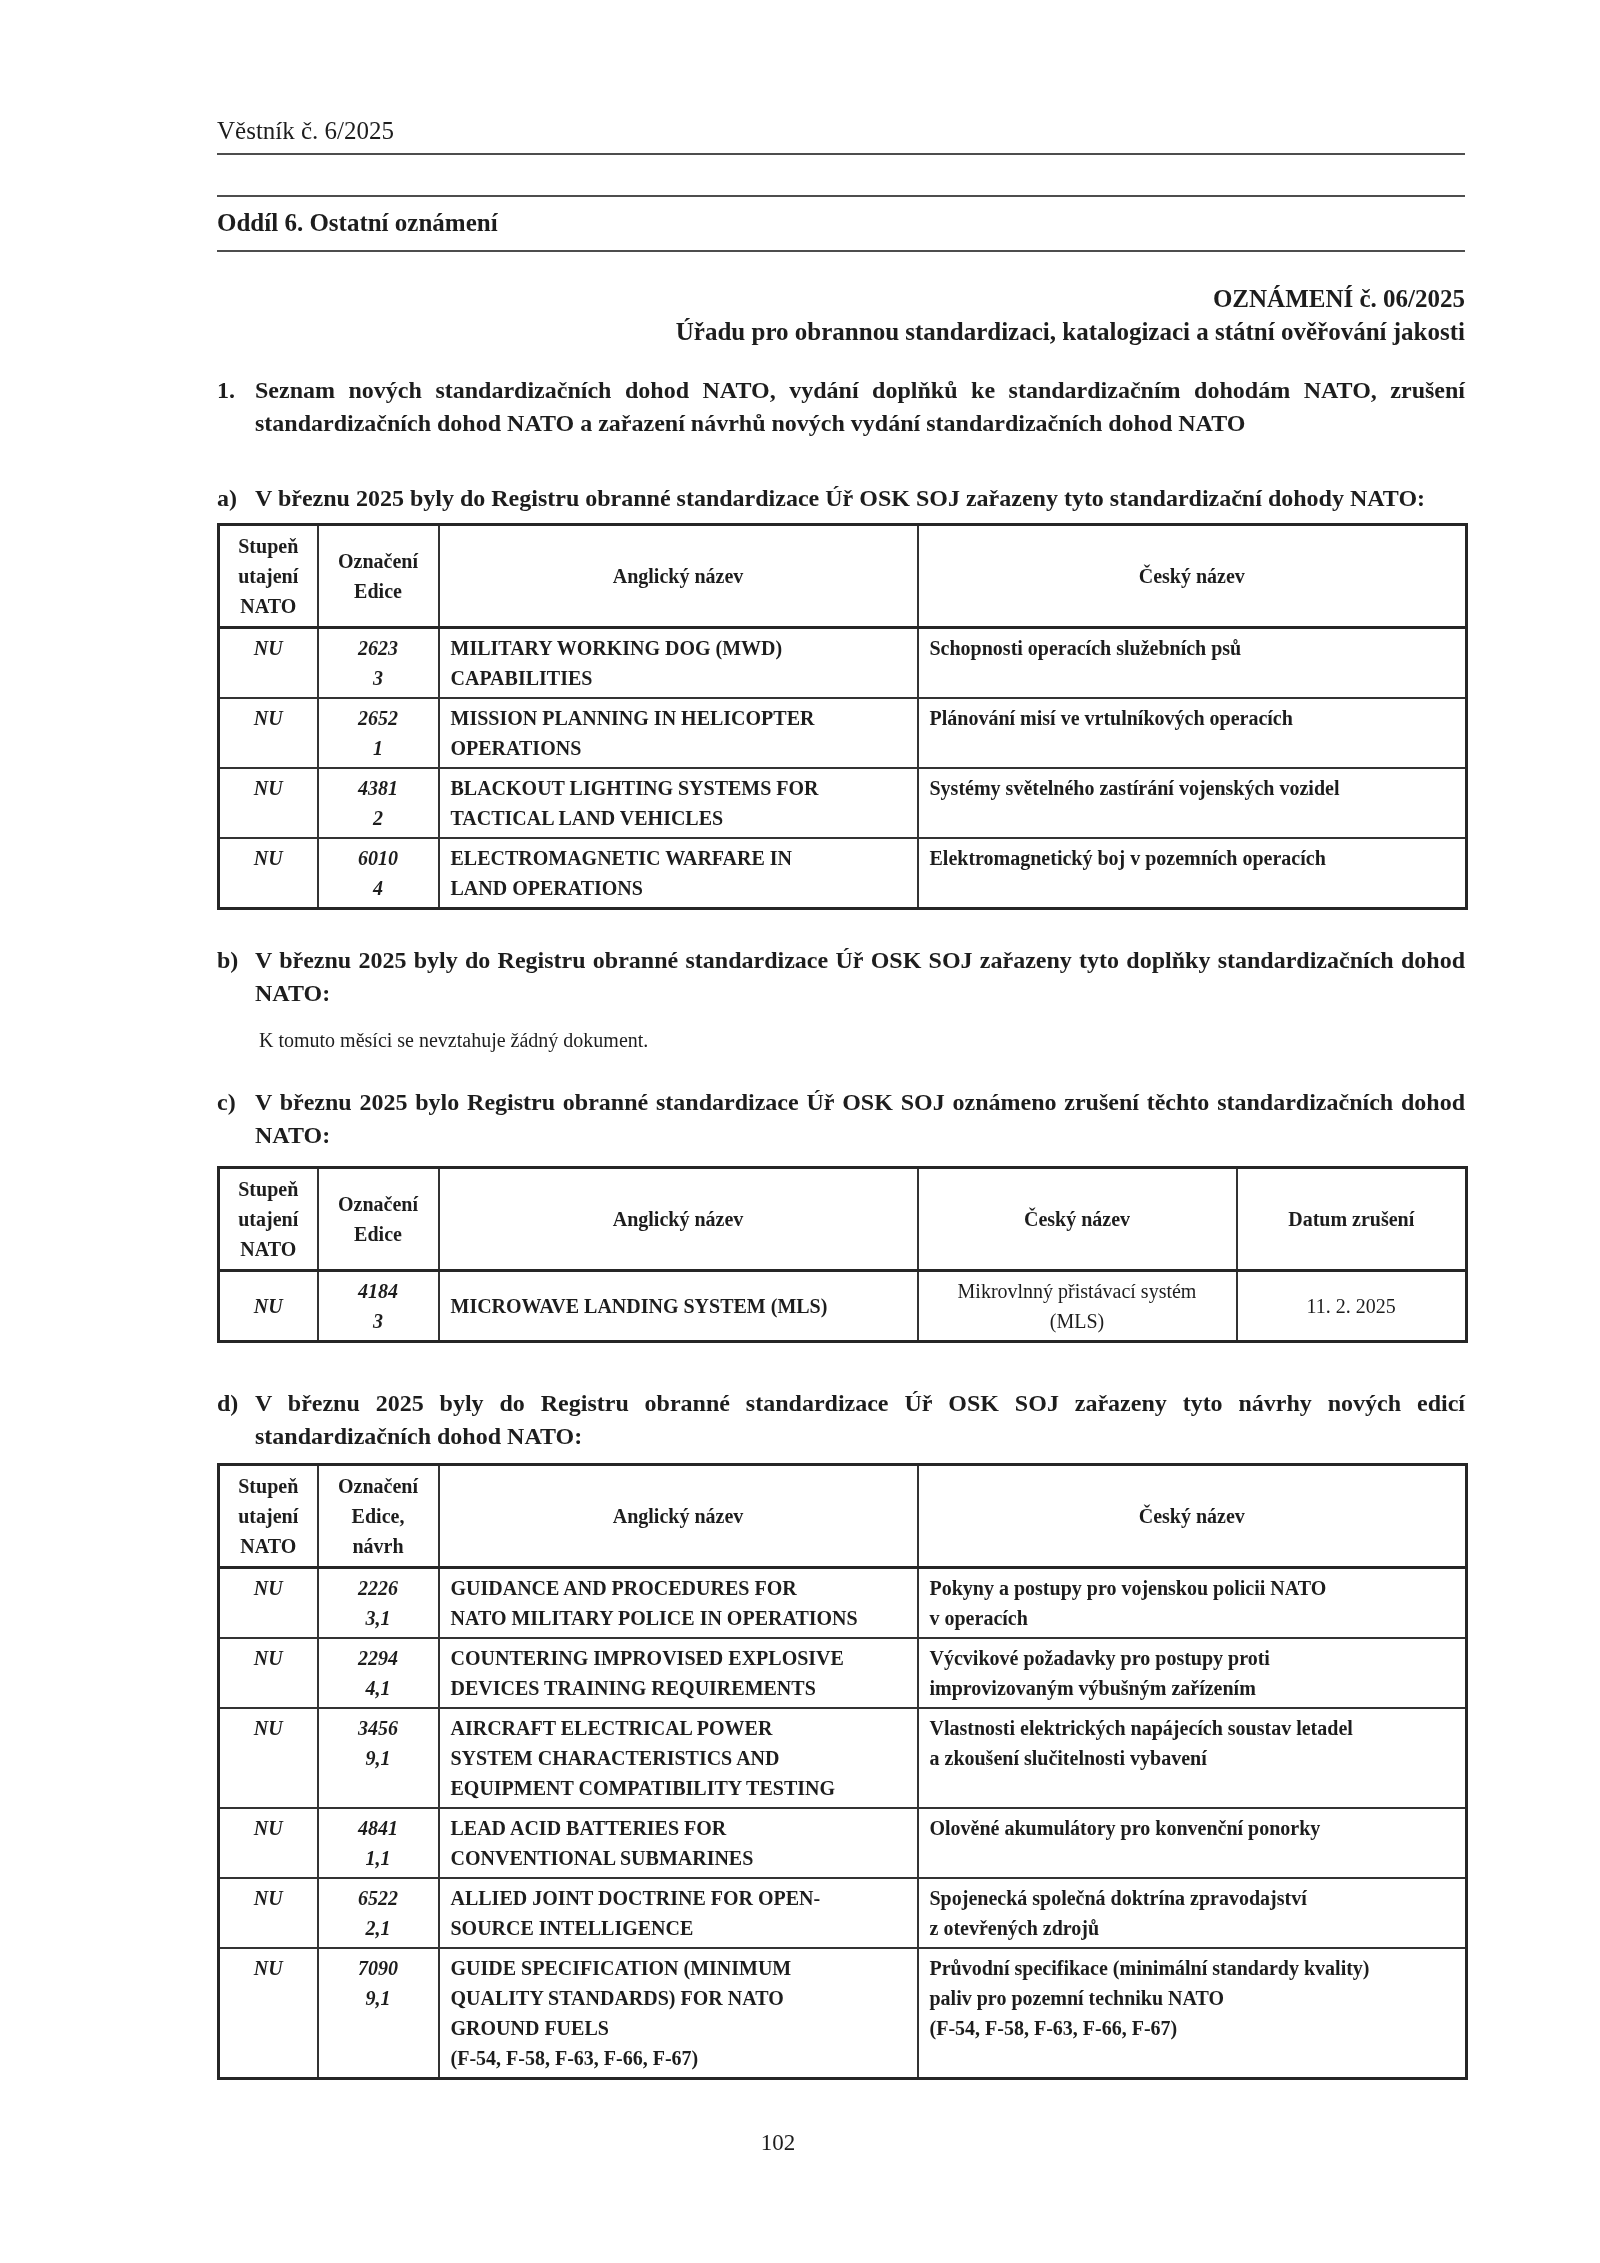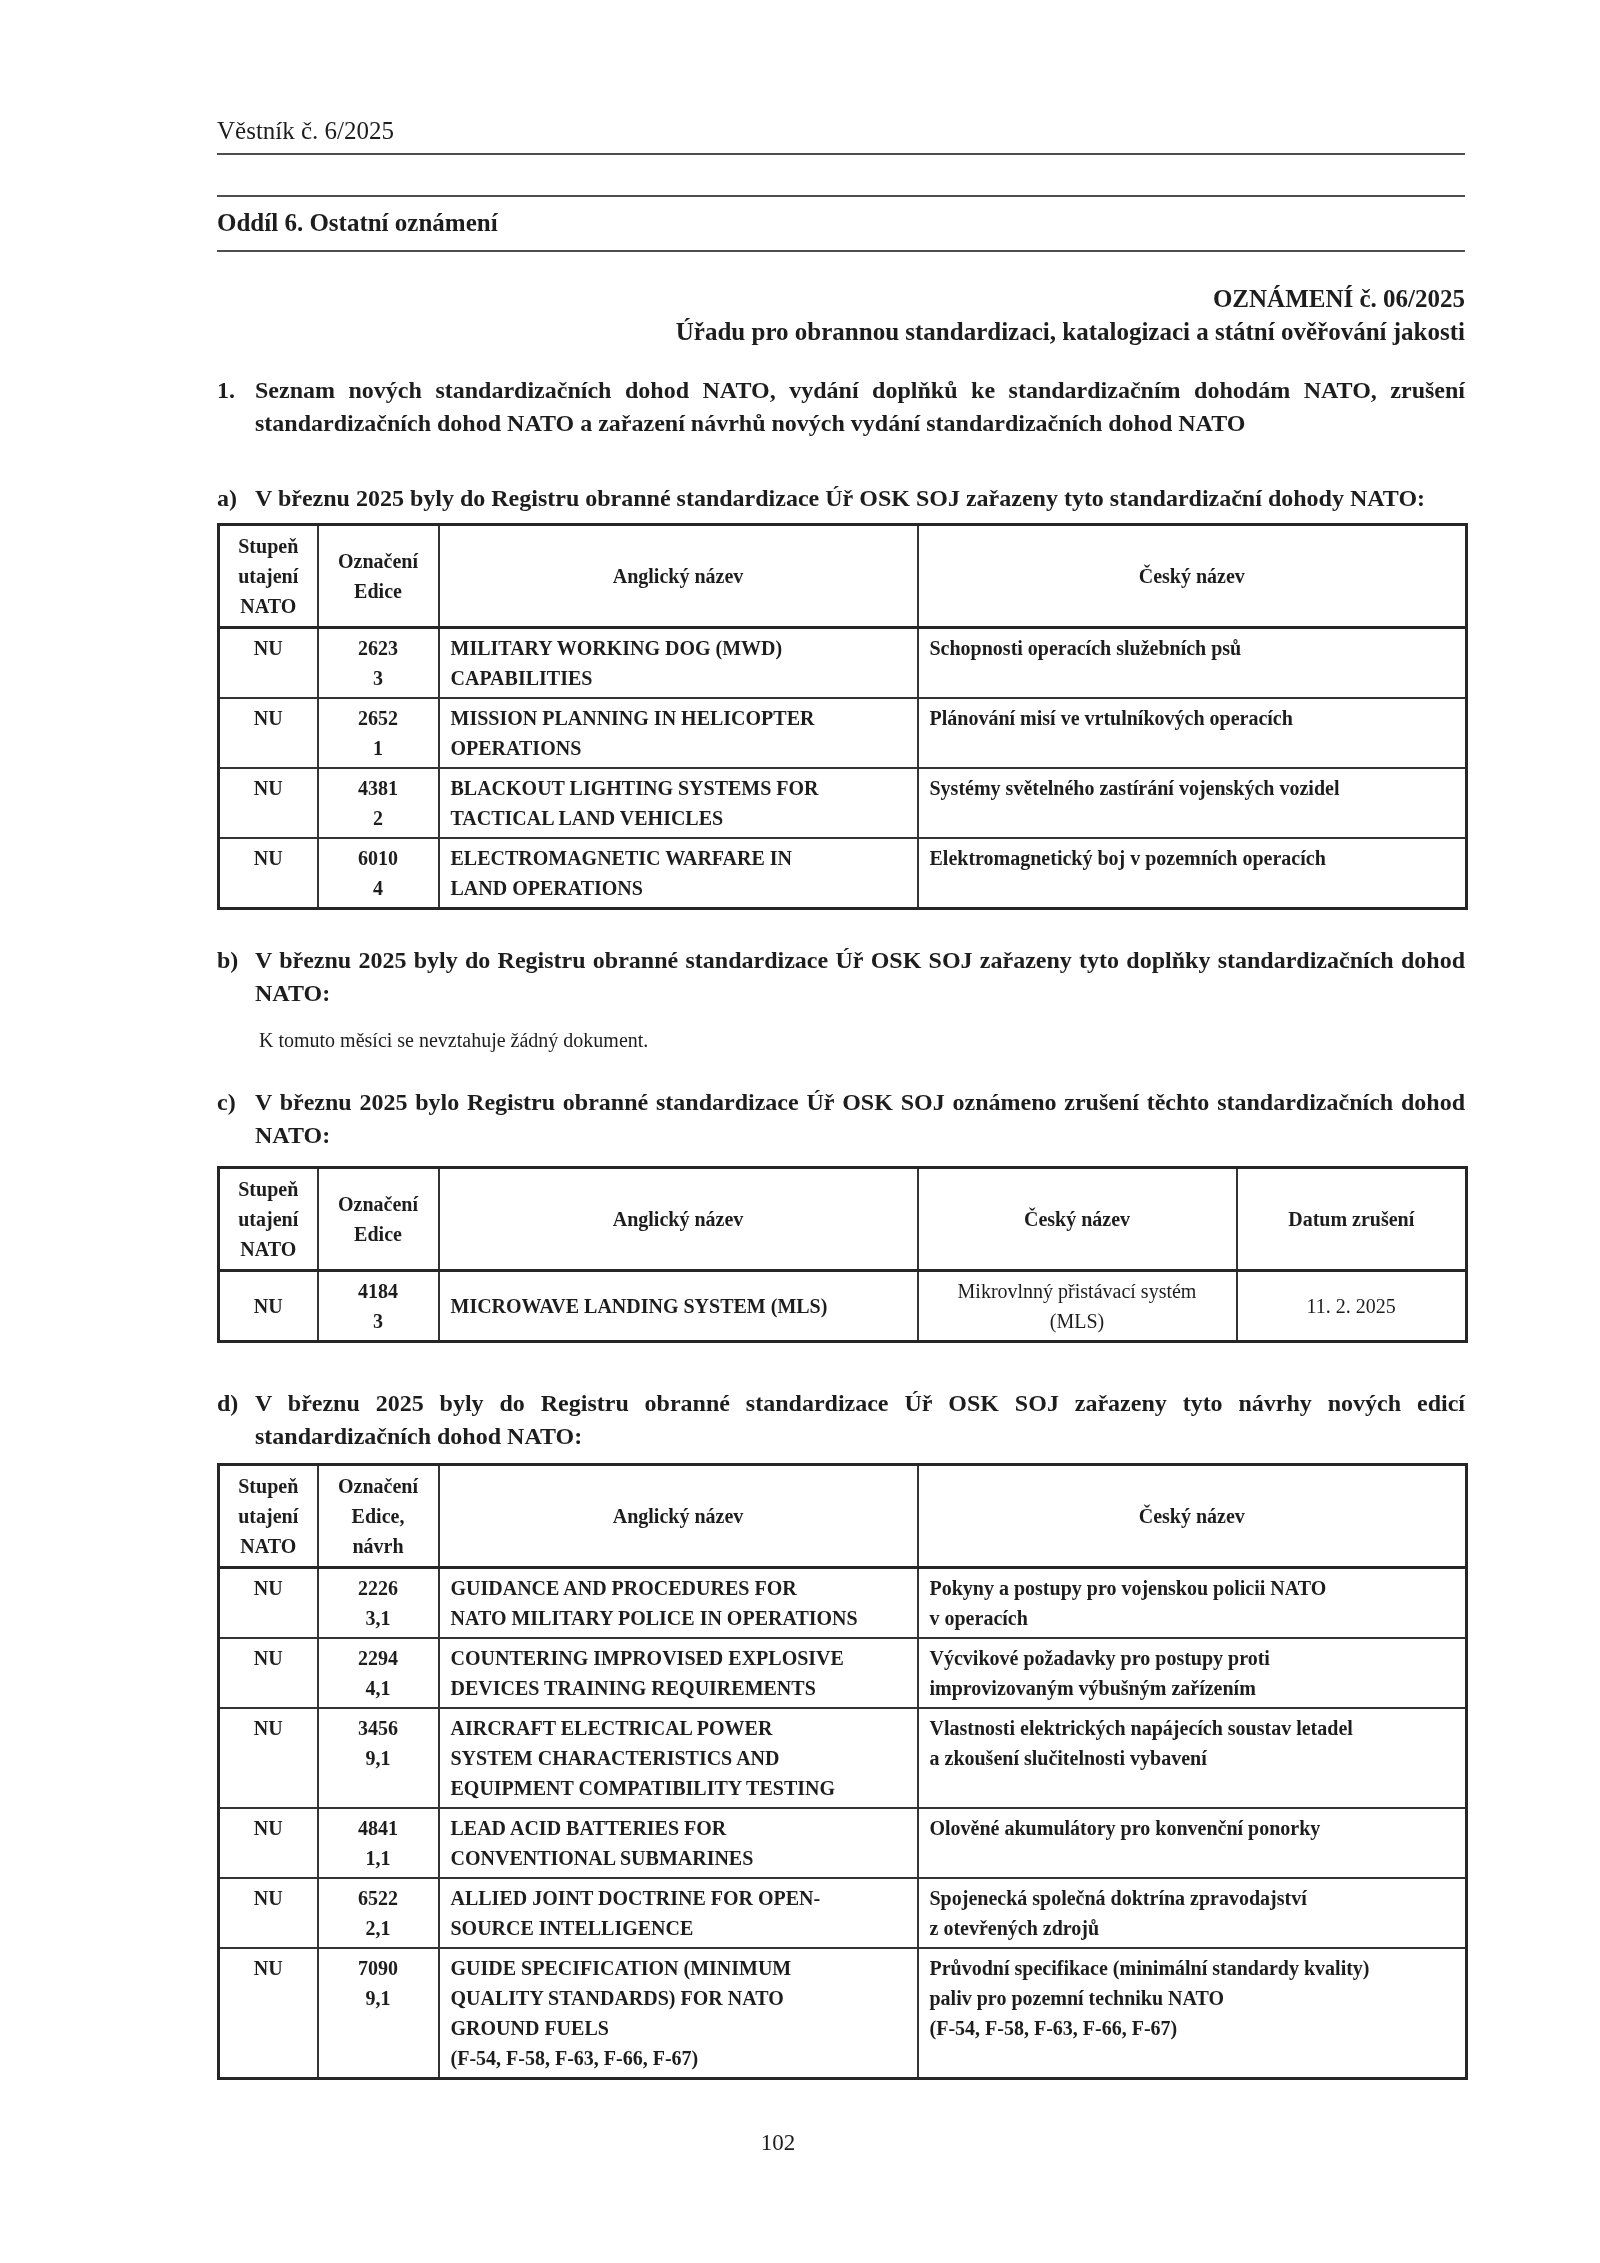--- a/index.html
+++ b/index.html
@@ -104,20 +104,21 @@
     text-align: center;
     vertical-align: middle;
     padding: 5px 4px;
     border-bottom: 3px solid #262626;
   }
   .doc-table td { padding: 4px 11px; font-weight: bold; }
   .doc-table td.ctr {
     text-align: center;
     font-weight: bold;
     padding: 4px 4px;
+    font-style: italic;
   }
   table.tbl-a td, table.tbl-d td { vertical-align: top; }
   table.tbl-c td { vertical-align: middle; }
   table.tbl-c td.czech-center, table.tbl-c td.date-cell {
     text-align: center;
     font-weight: normal;
   }
   table.tbl-c td.date-cell { font-weight: normal; }
 
   .page-number {

